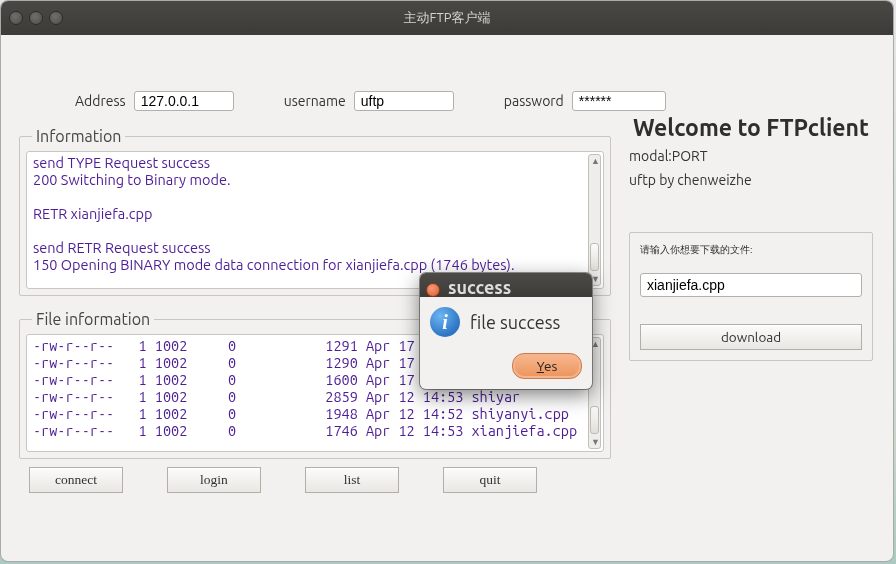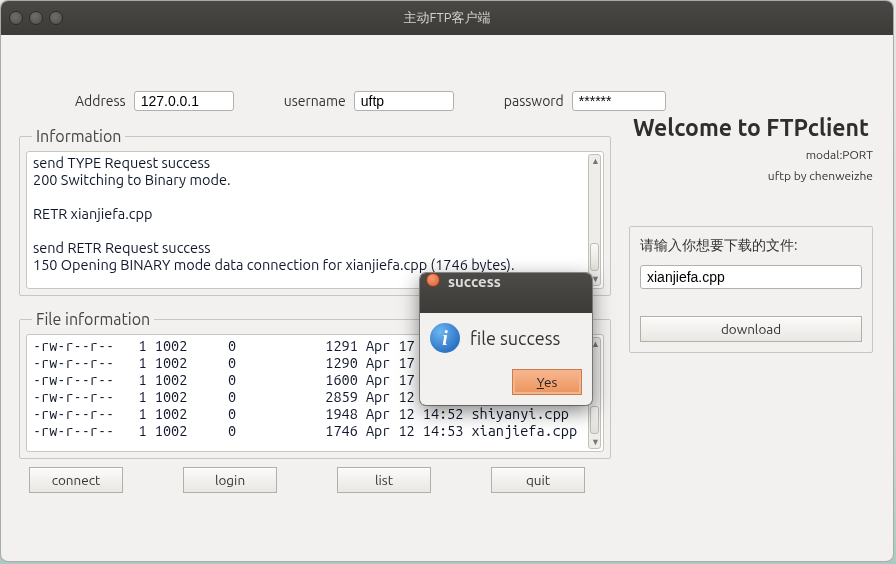--- a/index.html
+++ b/index.html
@@ -42,90 +42,90 @@
     position:relative;
   }
   fieldset.group legend {
     font-size:16px; color:#444; padding:0 4px; margin-left:6px;
   }
   .scrollbox {
     background:#fff; border:1px solid #c9c6c1; border-radius:3px;
     position:relative;
   }
   .scrollbox .content {
-    padding:2px 6px; font-size:14.5px; color:#0f172a;
+    padding:2px 6px; font-size:14.5px; color:#4c1d95;
     white-space:pre-wrap; overflow:hidden;
   }
   .scrollbox .sbar {
     position:absolute; right:2px; top:2px; bottom:2px; width:13px;
     border:1px solid #c3c0bb; border-radius:3px; background:#eeedea;
   }
   .thumb {
     position:absolute; left:1px; right:1px; height:28px;
     background:linear-gradient(to bottom,#fafaf8,#e1dfda);
     border:1px solid #bebbb4; border-radius:3px;
   }
   .sbar .arr { position:absolute; left:2px; width:9px; height:10px; font-size:9px; color:#777; text-align:center;}
   .sbar .arr.up{top:1px;} .sbar .arr.dn{bottom:1px;}
 
   .leftcol { position:absolute; left:18px; top:40px; width:592px; }
   .rightcol { position:absolute; left:628px; right:20px; top:88px; }
 
   .rightcol h1 { font-size:23px; font-weight:600; color:#2e2e2e; margin:0 0 8px 0;text-align:center; }
-  .rightcol .sub { font-size:12px; color:#333; margin-bottom:8px;text-align:right; }
+  .rightcol .sub { font-size:14px; color:#333; margin-bottom:8px; }
 
   .dlbox { margin-top:44px; border:1px solid #c9c6c1; border-radius:2px; padding:10px 10px; }
-  .dlbox .lbl { font-size:14px; color:#333; margin-bottom:10px; }
+  .dlbox .lbl { font-size:10px; color:#333; margin-bottom:16px; }
   .dlbox input {
     width:100%; height:24px; border:1px solid #b3b0ab; border-radius:3px;
     padding:2px 6px; background:#fff; font-size:14px; margin-bottom:27px;
   }
   .ubtn {
     display:inline-block; min-width:90px; height:26px;
     border:1px solid #b2afa9; border-radius:0;
     background:linear-gradient(to bottom,#fcfbfa,#e9e7e3);
     text-align:center; line-height:24px; font-size:13.5px; color:#333;
     box-shadow: inset 0 1px 0 #fff;
     padding:0 10px;
   }
   .ubtn.wide{ width:100%; }
 
-  .bottom-btns { position:absolute; left:28px; bottom:68px; display:flex; gap:60px; }
+  .bottom-btns { position:absolute; left:28px; bottom:68px; display:flex; gap:44px;font-family:Liberation Serif, serif; }
   .bottom-btns .ubtn { min-width:94px; }
 
   .filelist { font-family: "Ubuntu Mono","DejaVu Sans Mono",monospace; font-size:14px; white-space:pre; }
 
   
   .dialog {
     position:absolute; width:172px;
     background:#f2f1f0; border-radius:6px;
     box-shadow:0 6px 20px rgba(0,0,0,0.5), 0 0 0 1px #999;
     overflow:hidden;
   }
   .dialog .dtitle {
-    height:40px; background:linear-gradient(to bottom,#4c4b47,#3c3b37);
-    color:#ddd; font-weight:600; font-size:15px; display:flex; align-items:flex-start;
+    height:24px; background:linear-gradient(to bottom,#4c4b47,#3c3b37);
+    color:#ddd; font-weight:600; font-size:18px; display:flex; align-items:flex-end;
   }
   .dialog .dclose {
     width:14px; height:14px; border-radius:50%; margin:0 8px 0 6px;
     background:radial-gradient(circle at 40% 35%,#f29b78,#e05a2c);
     border:1px solid #8e3a1b;
   }
   .dialog .dbody { padding:10px 10px 10px 10px; }
   .dialog .drow { display:flex; align-items:center; gap:10px; }
   .dialog .dicon {
     width:30px; height:30px; border-radius:50%;
     background: radial-gradient(circle at 35% 30%, #6db6f2, #2d74c4 70%);
     color:#fff; font-weight:bold; font-size:20px; text-align:center; line-height:30px;
     font-family: Georgia, serif; font-style:italic;
   }
   .dialog .dmsg { font-size:18px; color:#333; }
   .dialog .dbtnrow { display:flex; justify-content:flex-end; margin-top:16px; }
   .dialog .ybtn {
-    min-width:70px; height:26px; border:1px solid #cc7a4e; border-radius:0;
+    min-width:70px; height:26px; border:1px solid #cc7a4e; border-radius:12px;
     background:linear-gradient(to bottom,#f8b790,#ec935c);
     text-align:center; line-height:24px; font-size:13.5px; color:#222;
     box-shadow:0 0 0 2px #f3b58b inset;
   }
   .dialog .ybtn u{text-decoration:underline;}
 </style>
 </head>
 <body>
 
 <div class="win">

